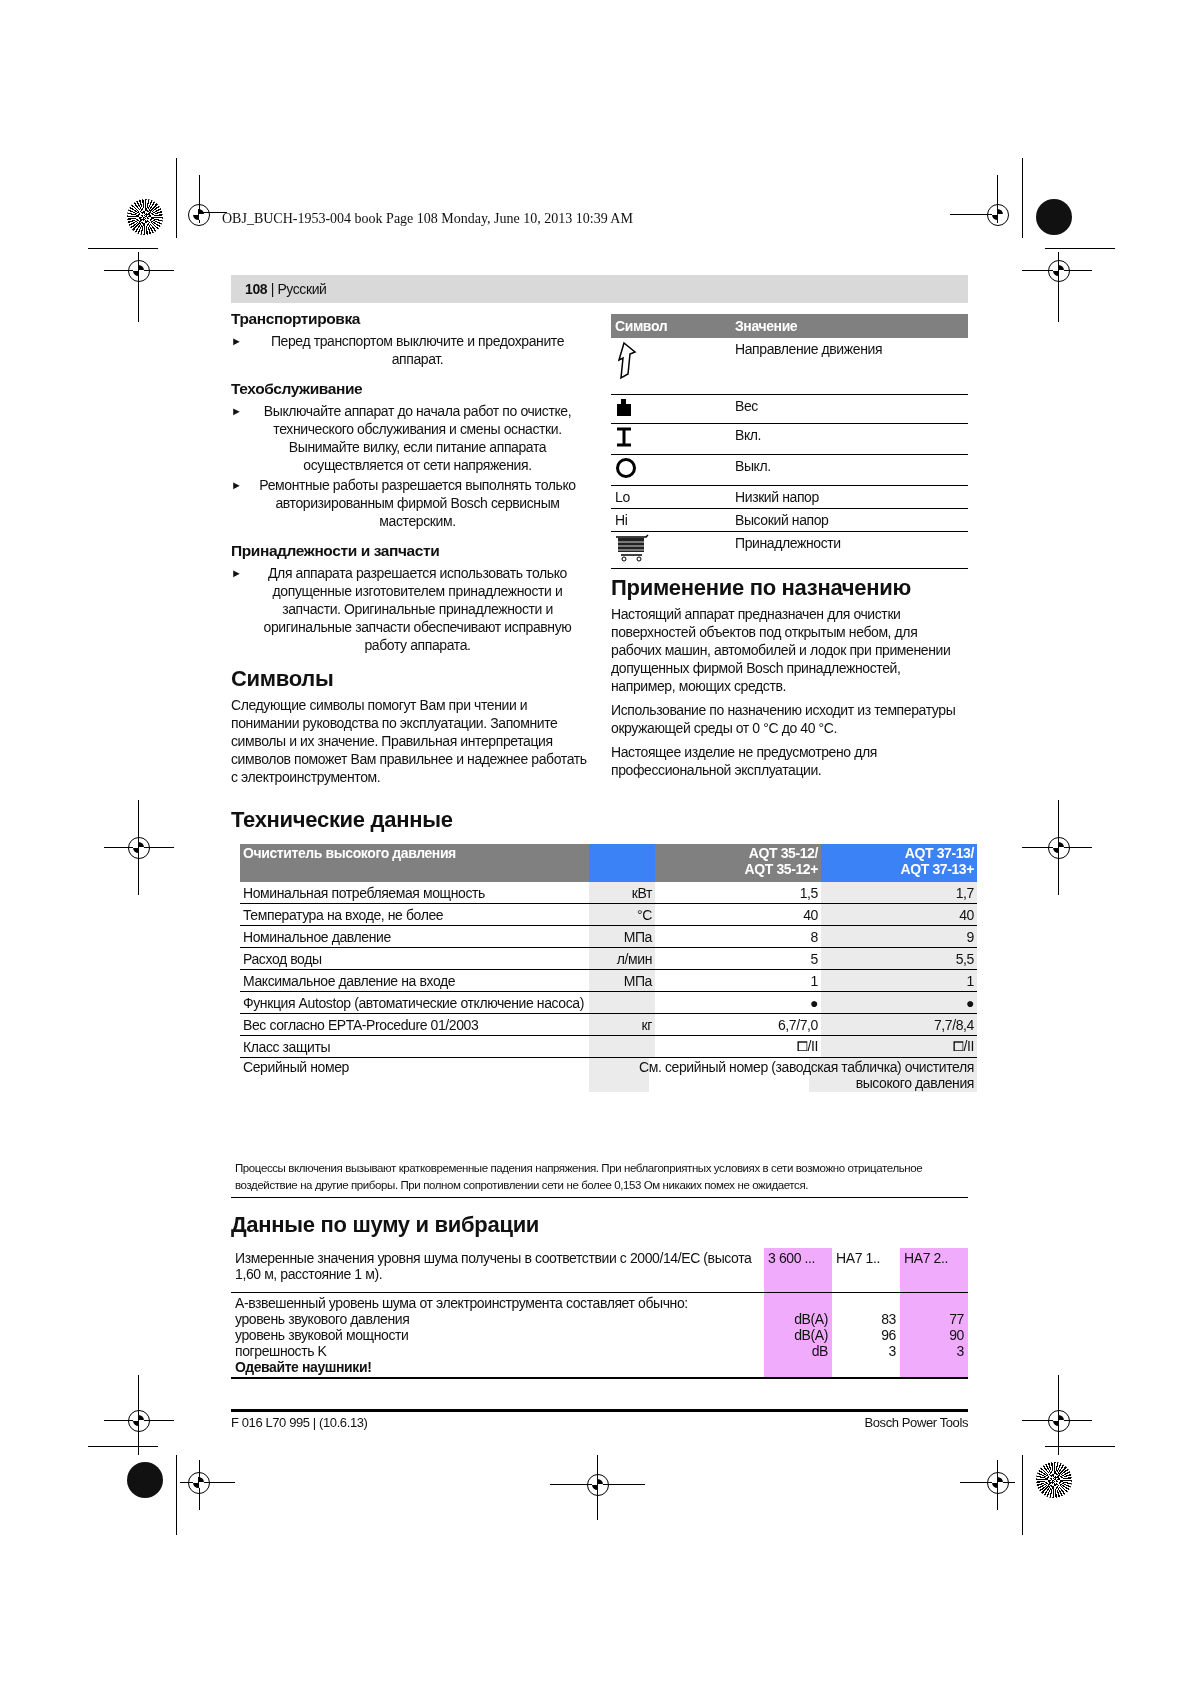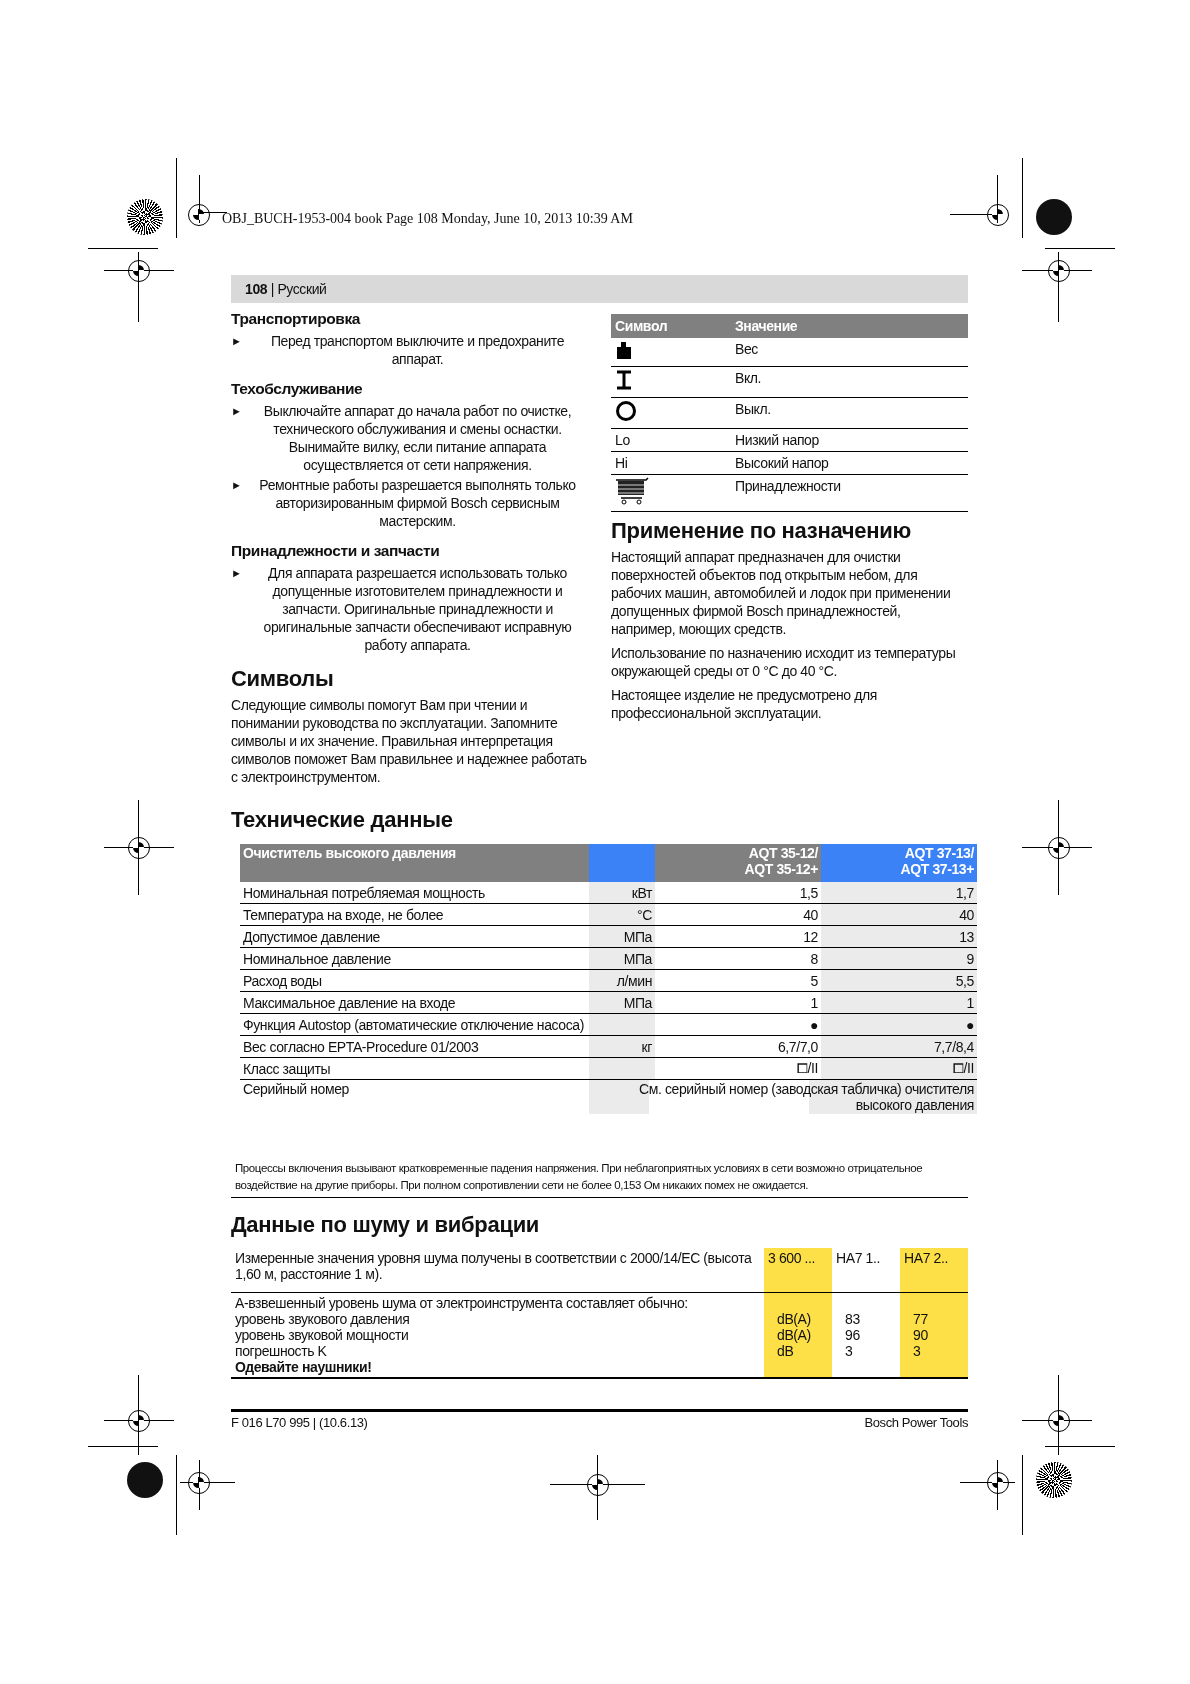--- a/index.html
+++ b/index.html
@@ -47,24 +47,24 @@
   .tech .v1 { text-align: right; width: 160px; }
   .tech .v2 { background: #ebebeb; text-align: right; width: 150px; }
   .tech .hdr .unit, .tech .hdr .v2 { background: #3b82f6; }
   .tech .serial td { border-bottom: none; vertical-align: top; }
   .tech .serial .span { background: #ebebeb; text-align: right; }
   .note { position: absolute; left: 231px; top: 1160px; width: 737px; font-size: 11.5px; line-height: 17px;
           border-bottom: 1.5px solid #000; padding: 0 4px 3px 4px; box-sizing: border-box; }
 
   .noise { position: absolute; left: 231px; top: 1248px; width: 737px; border-collapse: collapse; font-size: 14px; }
   .noise td { padding: 2px 4px; vertical-align: top; }
-  .noise .shade { background: #fde047; }
+  .noise .shade { background: #f0abfc; }
   .noise .row1 td { border-bottom: 1.5px solid #000; height: 40px; }
   .noise .row2 td { border-bottom: 2.5px solid #000; }
-  .noise .r { text-align: left; padding-left: 13px; }
+  .noise .r { text-align: right; padding-left: 13px; }
 
   .footer-line { position: absolute; left: 231px; top: 1409px; width: 737px; height: 2.5px; background: #000; }
   .footer-left { position: absolute; left: 231px; top: 1415px; font-size: 13px; }
   .footer-right { position: absolute; left: 760px; top: 1415px; width: 208px; text-align: right; font-size: 13px; }
 </style>
 </head>
 <body>
 
 <div>
   <div class="vline" style="left:176px; top:158px; height:80px;"></div>
@@ -140,20 +140,28 @@
 </div>
 
 <div class="col col-right cond">
   <table class="sym-table">
     <tbody>
         <tr>
       <th>Символ</th>
       <th>Значение</th>
     </tr>
     <tr>
+      <td class="sym" style="height:52px">
+        <svg width="22" height="40" viewBox="0 0 22 40">
+              <path d="M4 20 L9 3 L20 12 L15 14 L13 34 L6 38 L8 18 Z" fill="none" stroke="#000" stroke-width="1.5"></path>
+            </svg>
+      </td>
+      <td>Направление движения</td>
+    </tr>
+    <tr>
       <td class="sym" style="height:24px"><svg width="18" height="20" viewBox="0 0 18 20">
               <rect x="6" y="2" width="5" height="5" fill="#000"></rect>
               <rect x="2" y="7" width="14" height="12" fill="#000"></rect>
             </svg></td>
       <td>Вес</td>
     </tr>
     <tr>
       <td class="sym" style="height:24px"><svg width="18" height="22" viewBox="0 0 18 22">
               <path d="M2 3 H16 M9 3 V19 M2 19 H16" stroke="#000" stroke-width="3" fill="none"></path>
             </svg></td>
@@ -214,26 +222,20 @@
     <td>Номинальная потребляемая мощность</td>
     <td class="unit">кВт</td>
     <td class="v1">1,5</td>
     <td class="v2">1,7</td>
   </tr>
   <tr>
     <td>Температура на входе, не более</td>
     <td class="unit">°C</td>
     <td class="v1">40</td>
     <td class="v2">40</td>
-  </tr>
-  <tr>
-    <td>Допустимое давление</td>
-    <td class="unit">МПа</td>
-    <td class="v1">12</td>
-    <td class="v2">13</td>
   </tr>
   <tr>
     <td>Номинальное давление</td>
     <td class="unit">МПа</td>
     <td class="v1">8</td>
     <td class="v2">9</td>
   </tr>
   <tr>
     <td>Расход воды</td>
     <td class="unit">л/мин</td>

